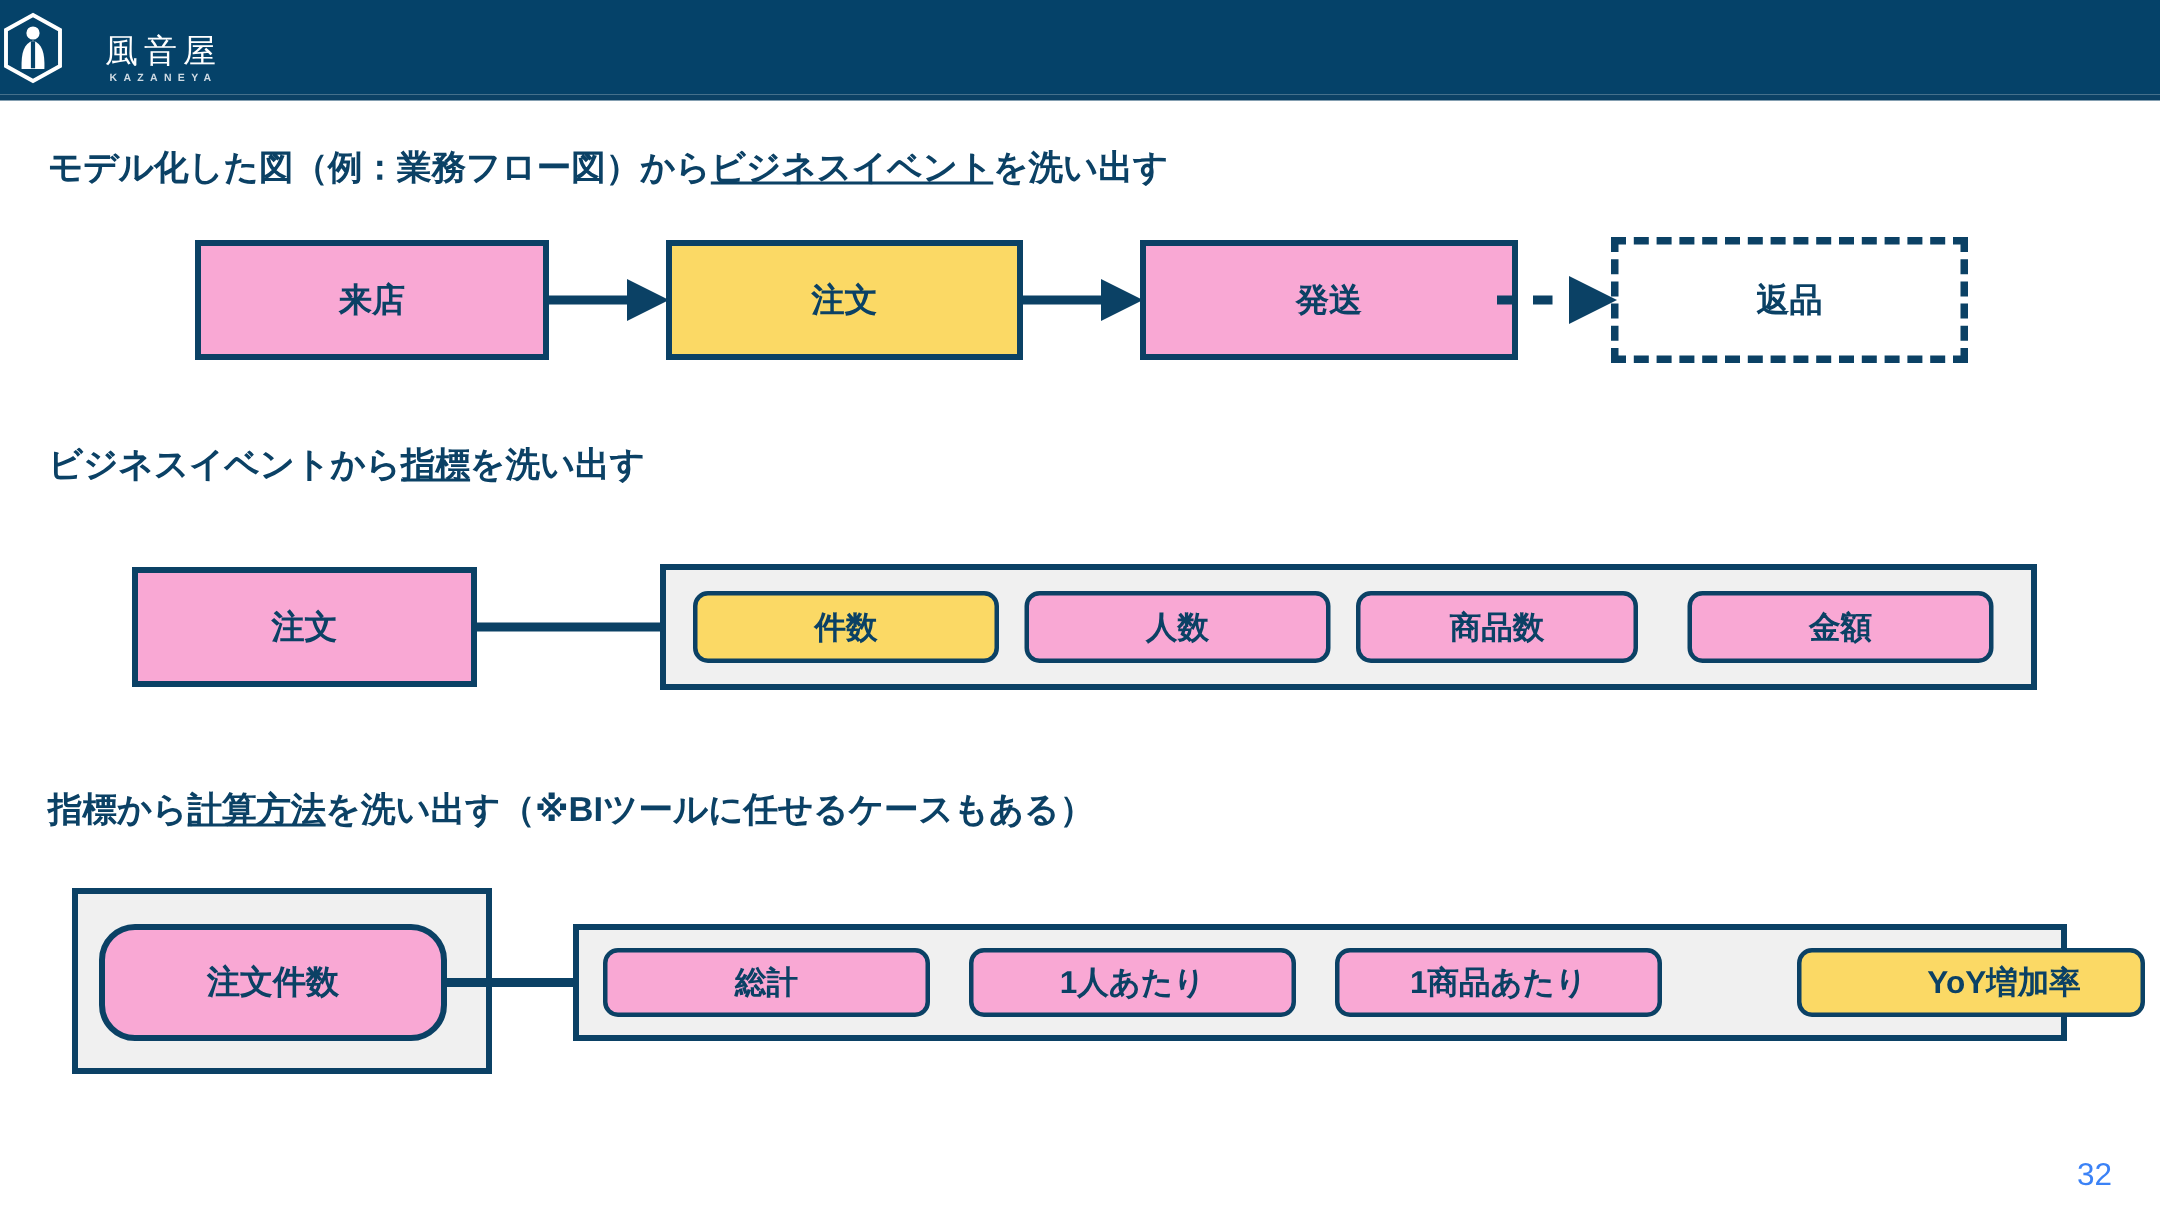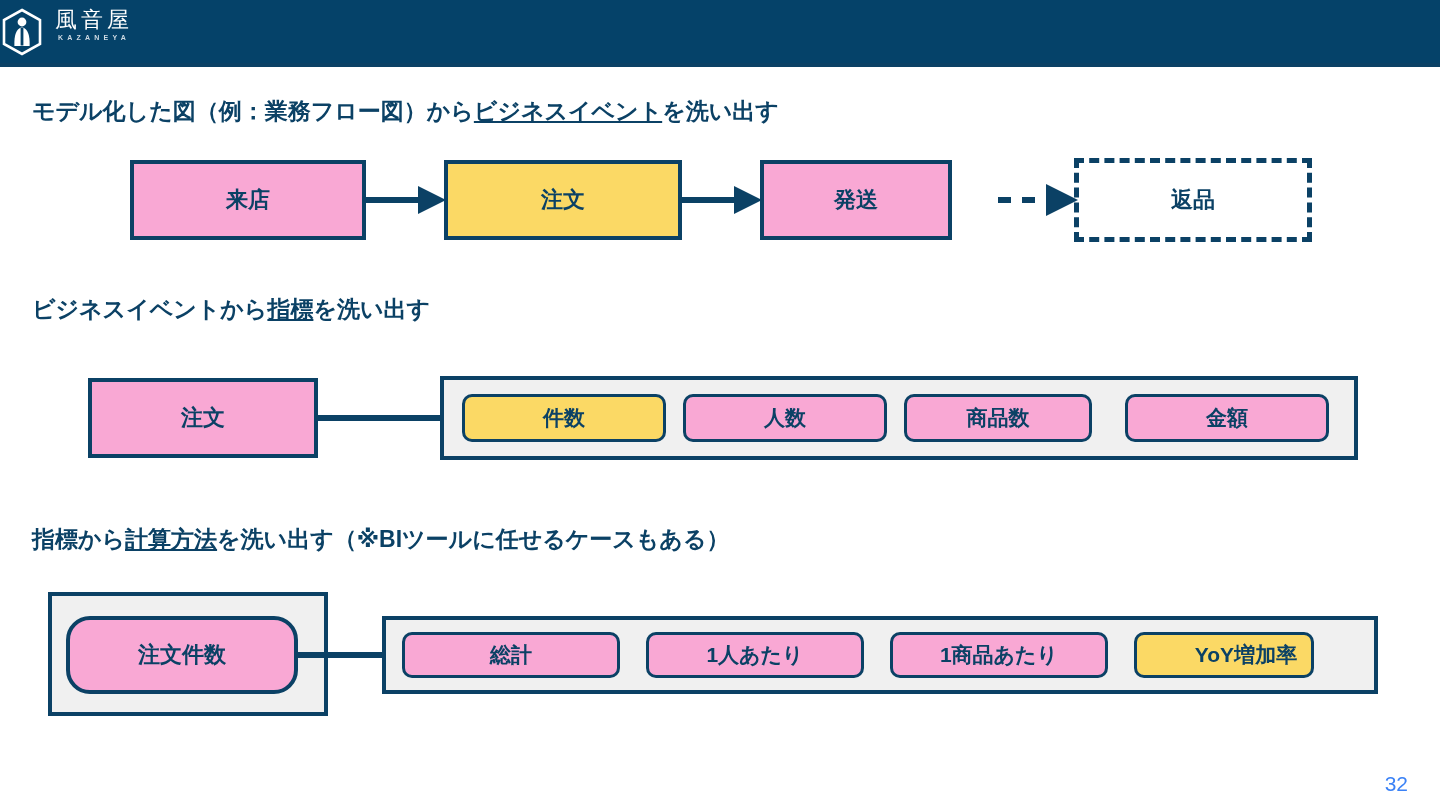--- a/index.html
+++ b/index.html
@@ -40,23 +40,23 @@
     position: absolute;
     left: 0; top: 63px;
     width: 1440px;
     height: 4px;
     background: #0b4165;
   }
 
   
   .logo {
     display: flex;
-    align-items: flex-start;
+    align-items: flex-end;
     margin-right: 26px;
-    gap: 11px;
+    gap: 26px;
   }
   .logo-mark { width: 44px; height: 48px; display: block; }
   .logo-text-wrap {
     display: flex;
     flex-direction: column;
     align-items: center;
     justify-content: center;
   }
   .logo-jp {
     color: #ffffff;
@@ -156,21 +156,21 @@
 </div>
 
 <div class="node" style="left:130px; top:160px; width:236px; height:80px;">
   <span>来店</span>
 </div>
 
 <div class="node highlight" style="left:444px; top:160px; width:238px; height:80px;">
   <span>注文</span>
 </div>
 
-<div class="node" style="left:760px; top:160px; width:192px; height:80px;">
+<div class="node" style="left:760px; top:160px; width:252px; height:80px;">
   <span>発送</span>
 </div>
 
 <div class="node dashed" style="left:1074px; top:158px; width:238px; height:84px;">
   <span>返品</span>
 </div>
 
 <div class="section-heading h2">
   <span>ビジネスイベントから</span><u>指標</u><span>を洗い出す</span>
 </div>
@@ -207,21 +207,21 @@
 
 <div class="node small" style="left:402px; top:632px; width:218px; height:46px;">
   <span>総計</span>
 </div>
 <div class="node small" style="left:646px; top:632px; width:218px; height:46px;">
   <span>1人あたり</span>
 </div>
 <div class="node small" style="left:890px; top:632px; width:218px; height:46px;align-items:center;">
   <span>1商品あたり</span>
 </div>
-<div class="node small highlight" style="left:1134px; top:632px; width:180px; height:46px;padding-left:44px;">
+<div class="node small highlight" style="left:1198px; top:632px; width:232px; height:46px;padding-left:44px;">
   <span>YoY増加率</span>
 </div>
 
 <svg class="connectors" aria-hidden="true">
 
   <g>
     <line x1="366" y1="200" x2="418" y2="200" stroke="#0b4165" stroke-width="6"></line>
     <polygon points="418,186 446,200 418,214" fill="#0b4165"></polygon>
   </g>
 

